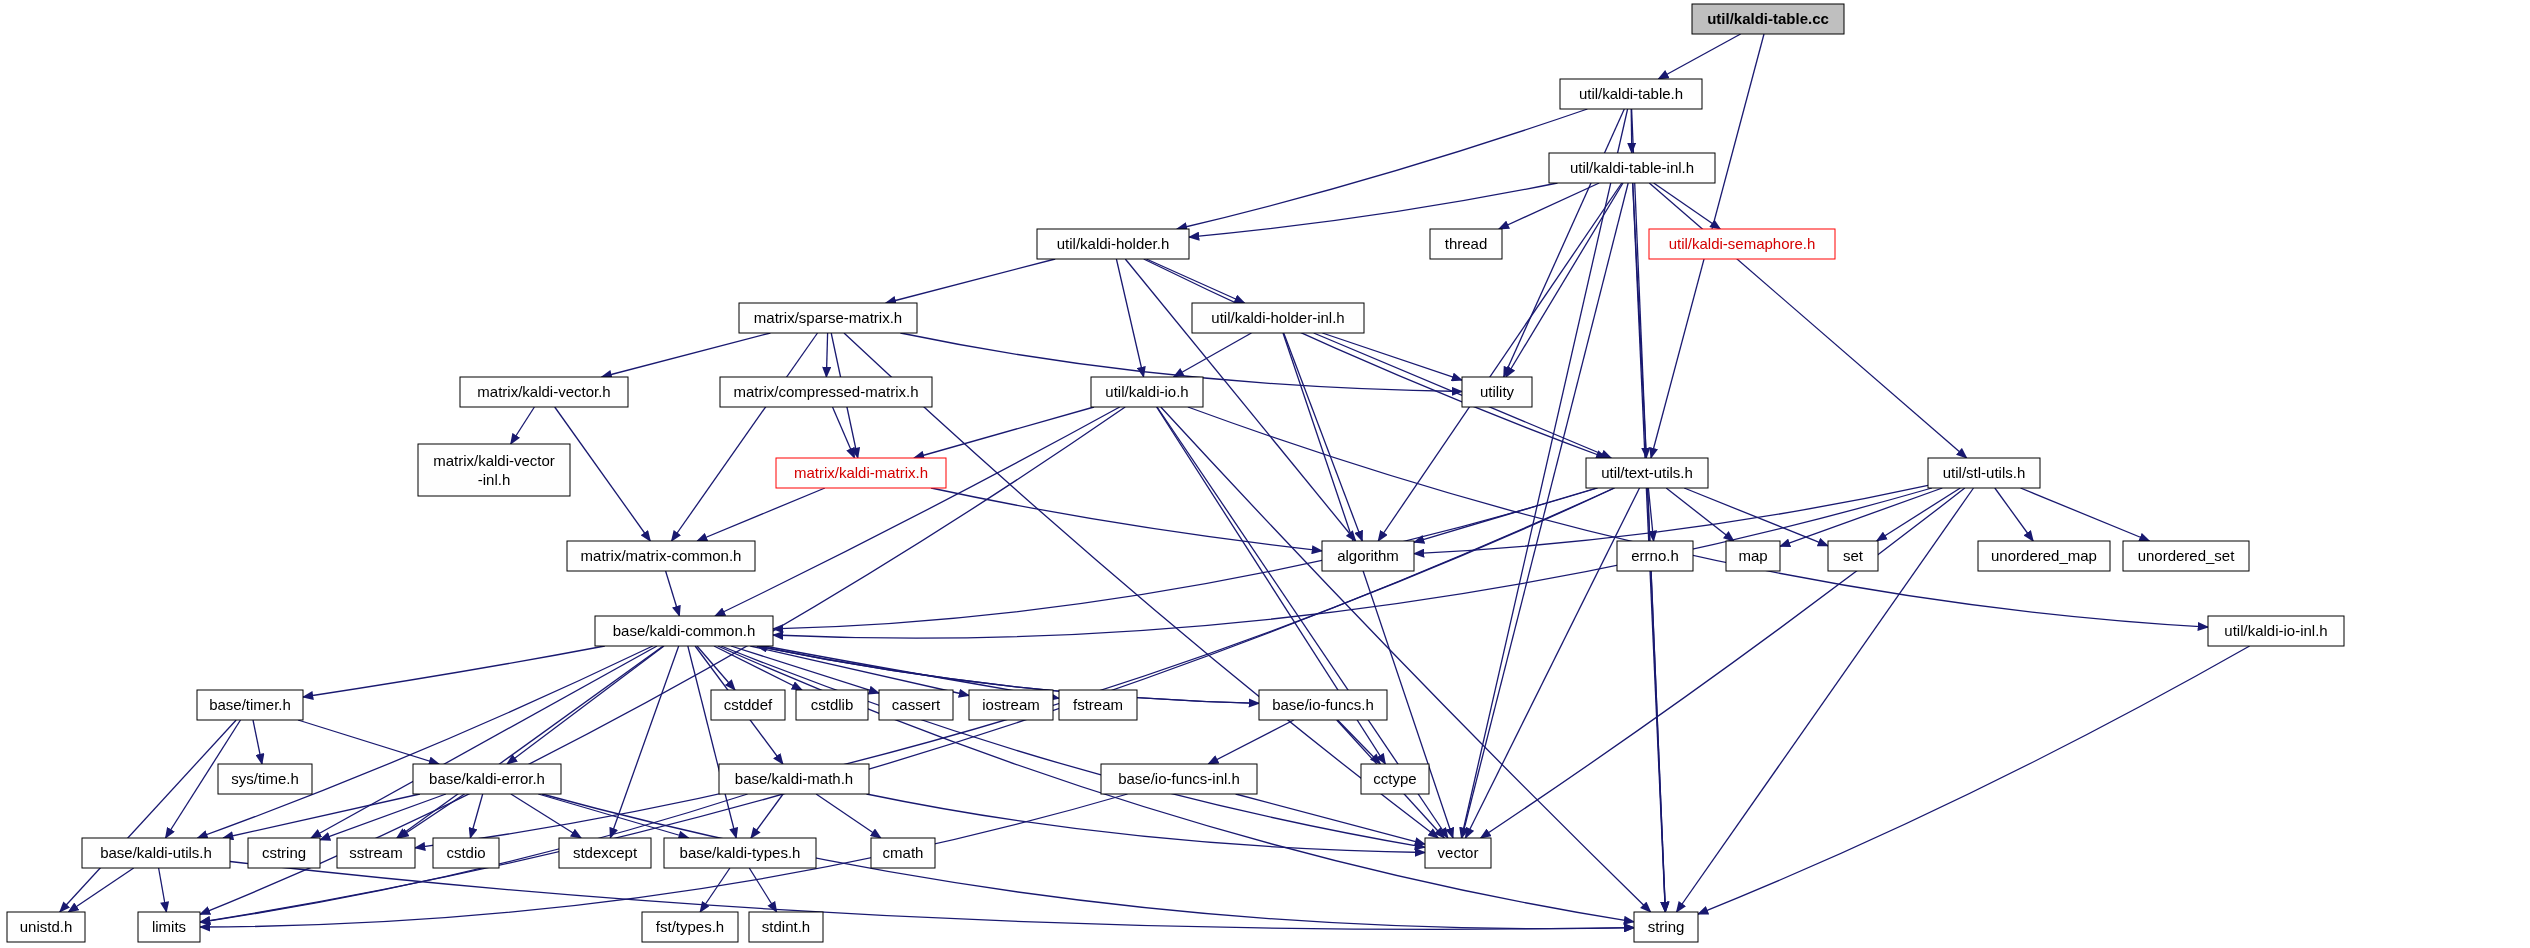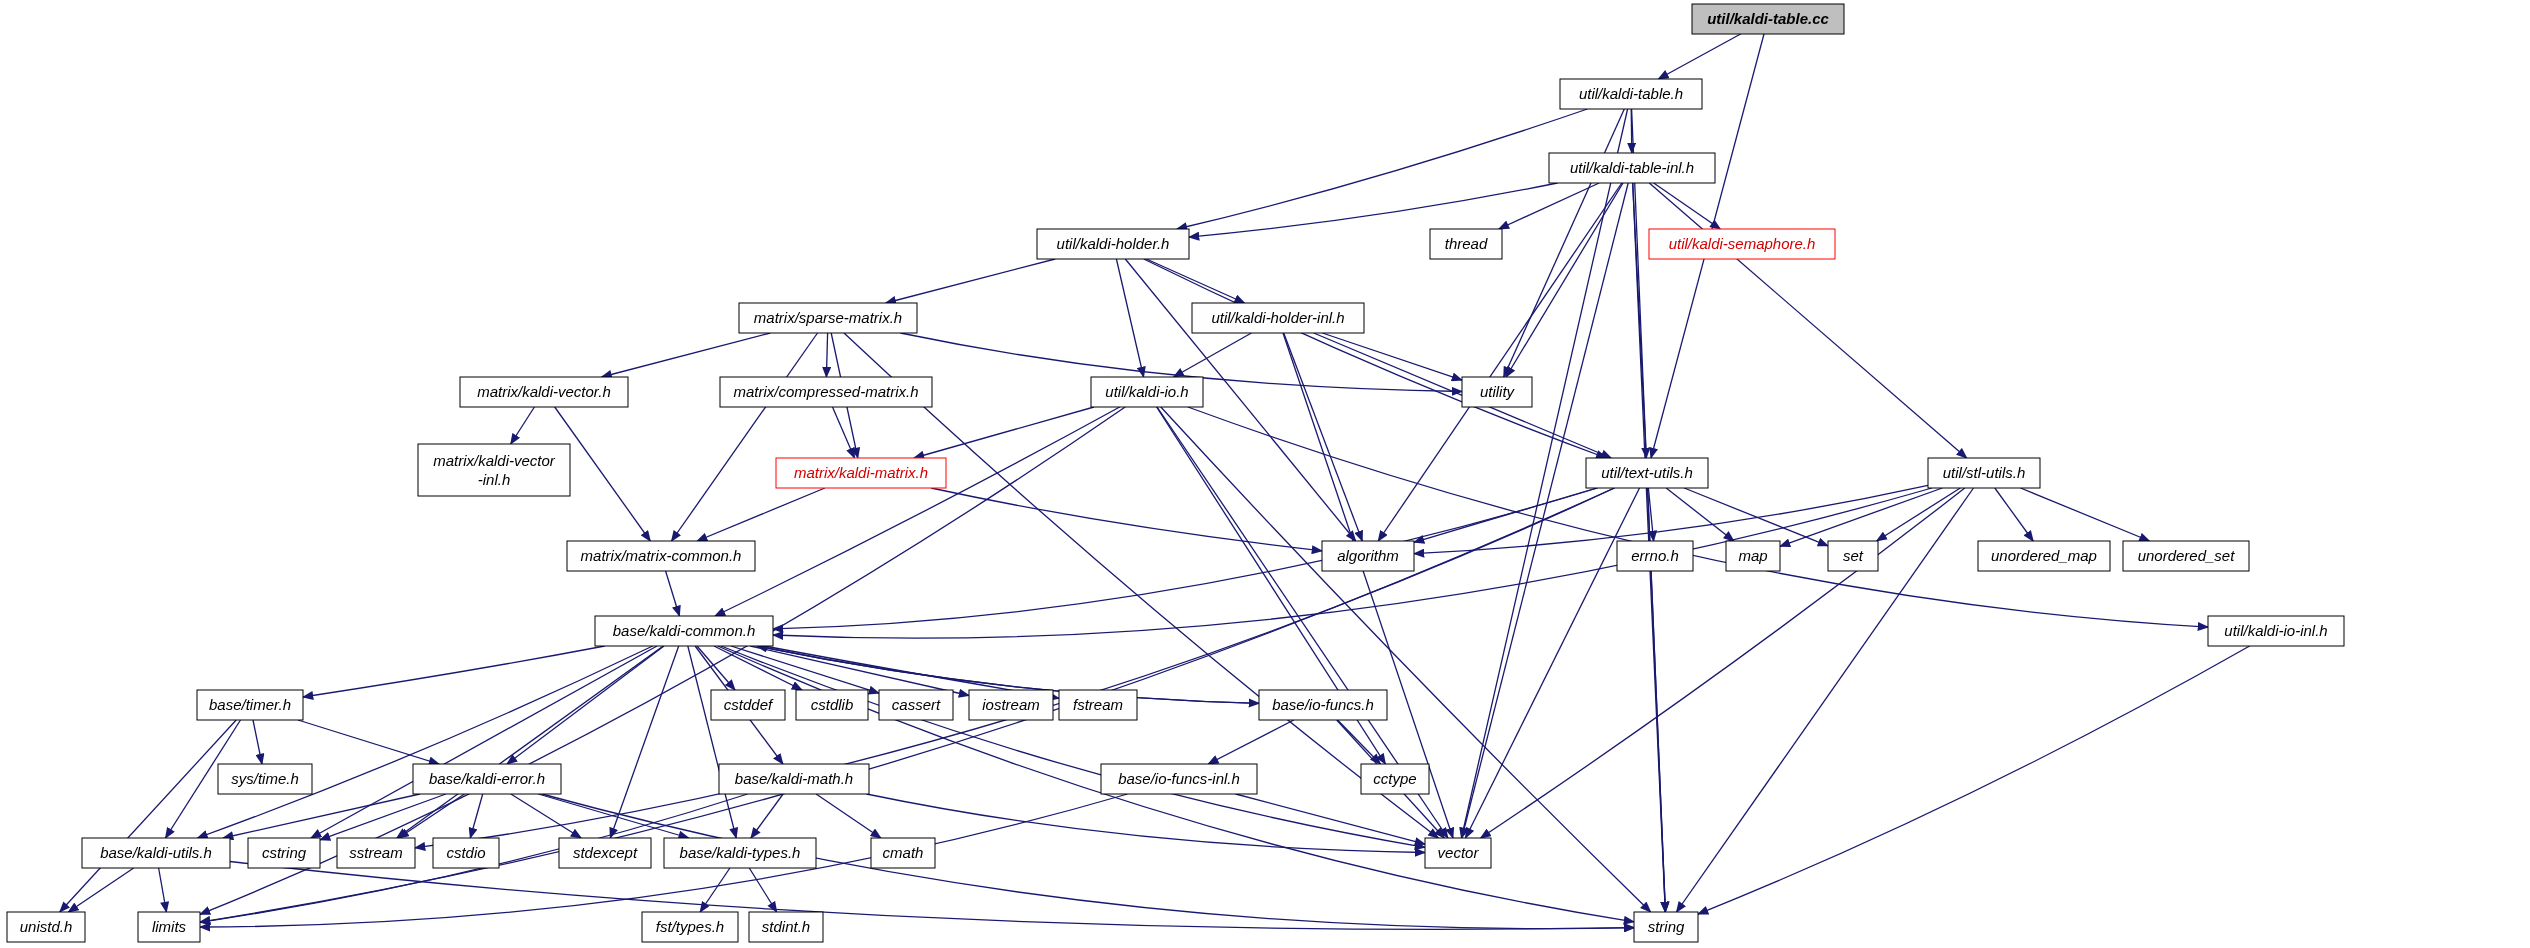--- a/index.html
+++ b/index.html
@@ -7,21 +7,20 @@
     padding: 0;
     background: #ffffff;
     font-family: "Liberation Sans", sans-serif;
   }
   #graph-wrap {
     position: relative;
     width: 2530px;
     height: 948px;
     background: #ffffff;
     overflow: hidden;
-    font-style: italic;
   }
   svg text {
     font-family: "Liberation Sans", sans-serif;
     font-size: 15px;
     fill: #000000;
   }
   svg .node-rect {
     fill: #fefefe;
     stroke: #000000;
     stroke-width: 1;

